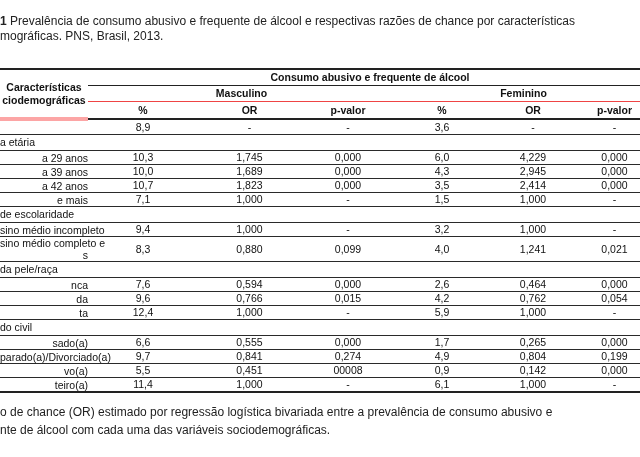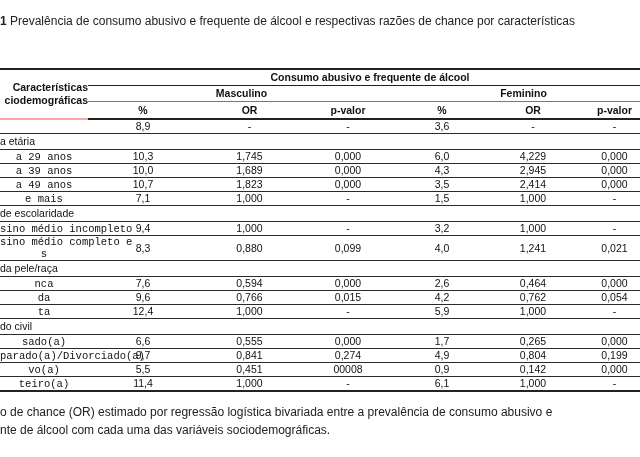--- a/index.html
+++ b/index.html
@@ -33,47 +33,46 @@
     table-layout: fixed;
     width: 652px;
     font-size: 10.5px;
     line-height: 11px;
     color: #111;
   }
   th, td { padding: 0; margin: 0; font-weight: normal; vertical-align: middle; }
   thead th { font-weight: bold; }
   .top-rule { border-top: 2px solid #222; }
   th.lblhead {
-    text-align: right;
-    border-bottom: 2px solid #fca5a5;
+    text-align: center;
+    border-bottom: 4px solid #fca5a5;
     line-height: 13px;
     margin-left: 44px;
   }
   th.spanhead {
     text-align: center;
     height: 15px;
     border-bottom: 1px solid #222;
   }
   th.grouphead {
     text-align: center;
     height: 15px;
     border-bottom: 1px solid #ef4444;
   }
   th.colhead {
     text-align: center;
     height: 16px;
     border-bottom: 2px solid #222;
   }
   td.lbl {
-    text-align: center;
+    text-align: right;
     white-space: nowrap;
     overflow: visible;
     height: 13px;
     border-bottom: 1px solid #2a2a2a;
-    font-family: Liberation Mono, monospace;
   }
   td.lbl div { line-height: 12px; }
   td.val {
     text-align: center;
     height: 13px;
     border-bottom: 1px solid #2a2a2a;
   }
   td.section {
     text-align: left;
     height: 15px;
@@ -95,20 +94,21 @@
     white-space: nowrap;
   }
 </style>
 </head>
 <body>
 
 <div class="page">
 
   <div class="caption">
     <div><span class="b">1</span><span> Prevalência de consumo abusivo e frequente de álcool e respectivas razões de chance por características</span></div>
+    <div>mográficas. PNS, Brasil, 2013.</div>
   </div>
 
   <div class="tbl-wrap">
     <table>
       <colgroup>
         <col style="width:88px">
           <col style="width:110px">
           <col style="width:103px">
           <col style="width:94px">
           <col style="width:94px">
@@ -168,21 +168,21 @@
             </td>
             <td class="val">10,0</td>
             <td class="val">1,689</td>
             <td class="val">0,000</td>
             <td class="val">4,3</td>
             <td class="val">2,945</td>
             <td class="val">0,000</td>
           </tr>
           <tr>
             <td class="lbl">
-              <div>a 49 anos</div>
+              <div>a 42 anos</div>
             </td>
             <td class="val">10,7</td>
             <td class="val">1,823</td>
             <td class="val">0,000</td>
             <td class="val">3,5</td>
             <td class="val">2,414</td>
             <td class="val">0,000</td>
           </tr>
           <tr>
             <td class="lbl">

